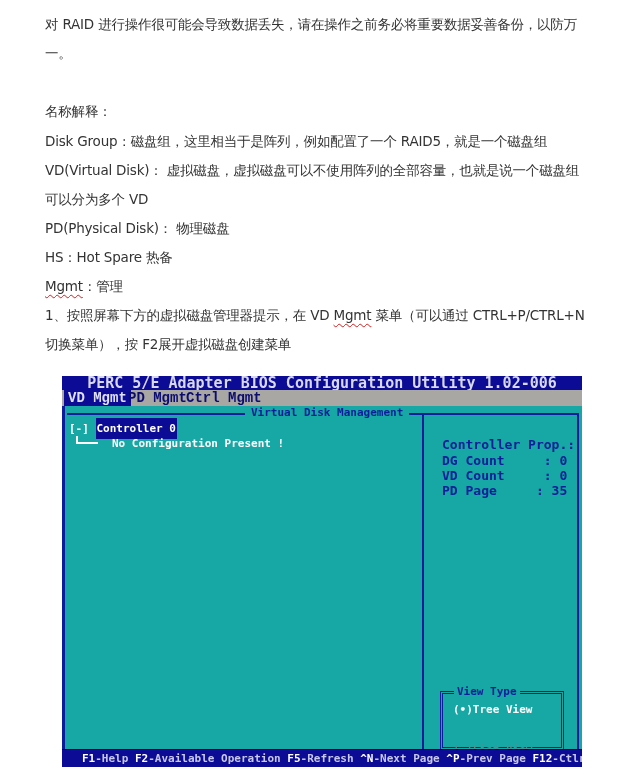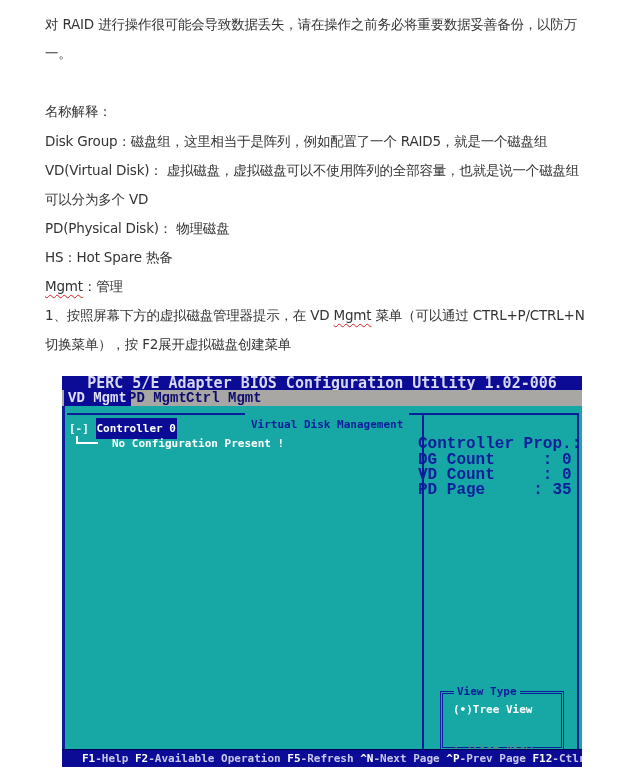--- a/index.html
+++ b/index.html
@@ -12,28 +12,28 @@
   .bios { position: absolute; left: 62px; top: 376px; width: 520px; height: 391px;
           background: #17a7a4; overflow: hidden;
           font-family: "DejaVu Sans Mono", "Liberation Mono", monospace; font-weight: bold; font-size: 11.5px; }
   .bios-title { position: absolute; left: 0; top: 0; width: 520px; height: 14px; background: #0b0b96; color: #d8d8f0;
                 text-align: center; line-height: 14px; font-size: 15px; transform-origin: left; }
   .bios-menu { position: absolute; left: 0; top: 14px; width: 520px; height: 16px; background: #a9a7a3; }
   .menu-item { position: absolute; top: 0; height: 16px; line-height: 16px; padding: 0 4px; color: #0b0b70; font-size: 14px; font-family: Liberation Mono, monospace; }
   .menu-item.active { background: #0b0b96; color: #e0e0ff; }
   .frame-left-edge { position: absolute; left: 0; top: 30px; width: 3px; height: 361px; background: #0b1d9a; }
   .vdm-line { position: absolute; left: 5px; top: 37px; width: 510px; height: 2px; background: #0b1d9a; }
-  .vdm-title { position: absolute; left: 183px; top: 30px; padding: 12px 6px; background: #17a7a4; color: #0b1d9a; font-size: 11px; line-height: 14px; }
+  .vdm-title { position: absolute; left: 183px; top: 30px; padding: 0 6px; background: #17a7a4; color: #0b1d9a; font-size: 11px; line-height: 14px; }
   .split-v { position: absolute; left: 360px; top: 37px; width: 2px; height: 354px; background: #0b1d9a; }
   .right-v { position: absolute; left: 515px; top: 37px; width: 2px; height: 354px; background: #0b1d9a; }
   .tree-root { position: absolute; left: 7px; top: 46px; color: #ffffff; font-size: 11px; line-height: 14px; }
   .tree-root .sel { background: #0b0b96; color: #ffffff; padding: 4px 1px; }
   .tree-child { position: absolute; left: 14px; top: 61px; color: #ffffff; font-size: 11px; line-height: 14px; }
   .tree-branch { display: inline-block; width: 20px; height: 6px; border-left: 2px solid #ffffff; border-bottom: 2px solid #ffffff; margin-right: 14px; position: relative; top: -3px; }
-  .prop { position: absolute; left: 356px; color: #0b1d9a; font-size: 16px; line-height: 15px; white-space: pre; font-family: Liberation Mono, monospace; }
+  .prop { position: absolute; left: 380px; color: #0b1d9a; font-size: 13px; line-height: 15px; white-space: pre; }
   .viewbox { position: absolute; left: 378px; top: 315px; width: 118px; height: 53px; border: 3px double #0b1d9a; }
   .viewbox-title { position: absolute; left: 392px; top: 309px; padding: 0 3px; background: #17a7a4; color: #0b1d9a; font-size: 11px; line-height: 14px; }
   .radio { position: absolute; left: 391px; font-size: 11px; line-height: 15px; white-space: pre; }
   .radio.on { color: #ffffff; }
   .radio.off { color: #5a8a8a; margin-top: 24px; }
   .status { position: absolute; left: 0; top: 373px; width: 520px; height: 18px; background: #0b0b96; color: #c8c8e8;
             font-size: 11px; line-height: 18px; padding-left: 20px; white-space: nowrap; border-top: 1px solid #000050; }
   .status .key { color: #ffffff; }
 </style>
 </head>

